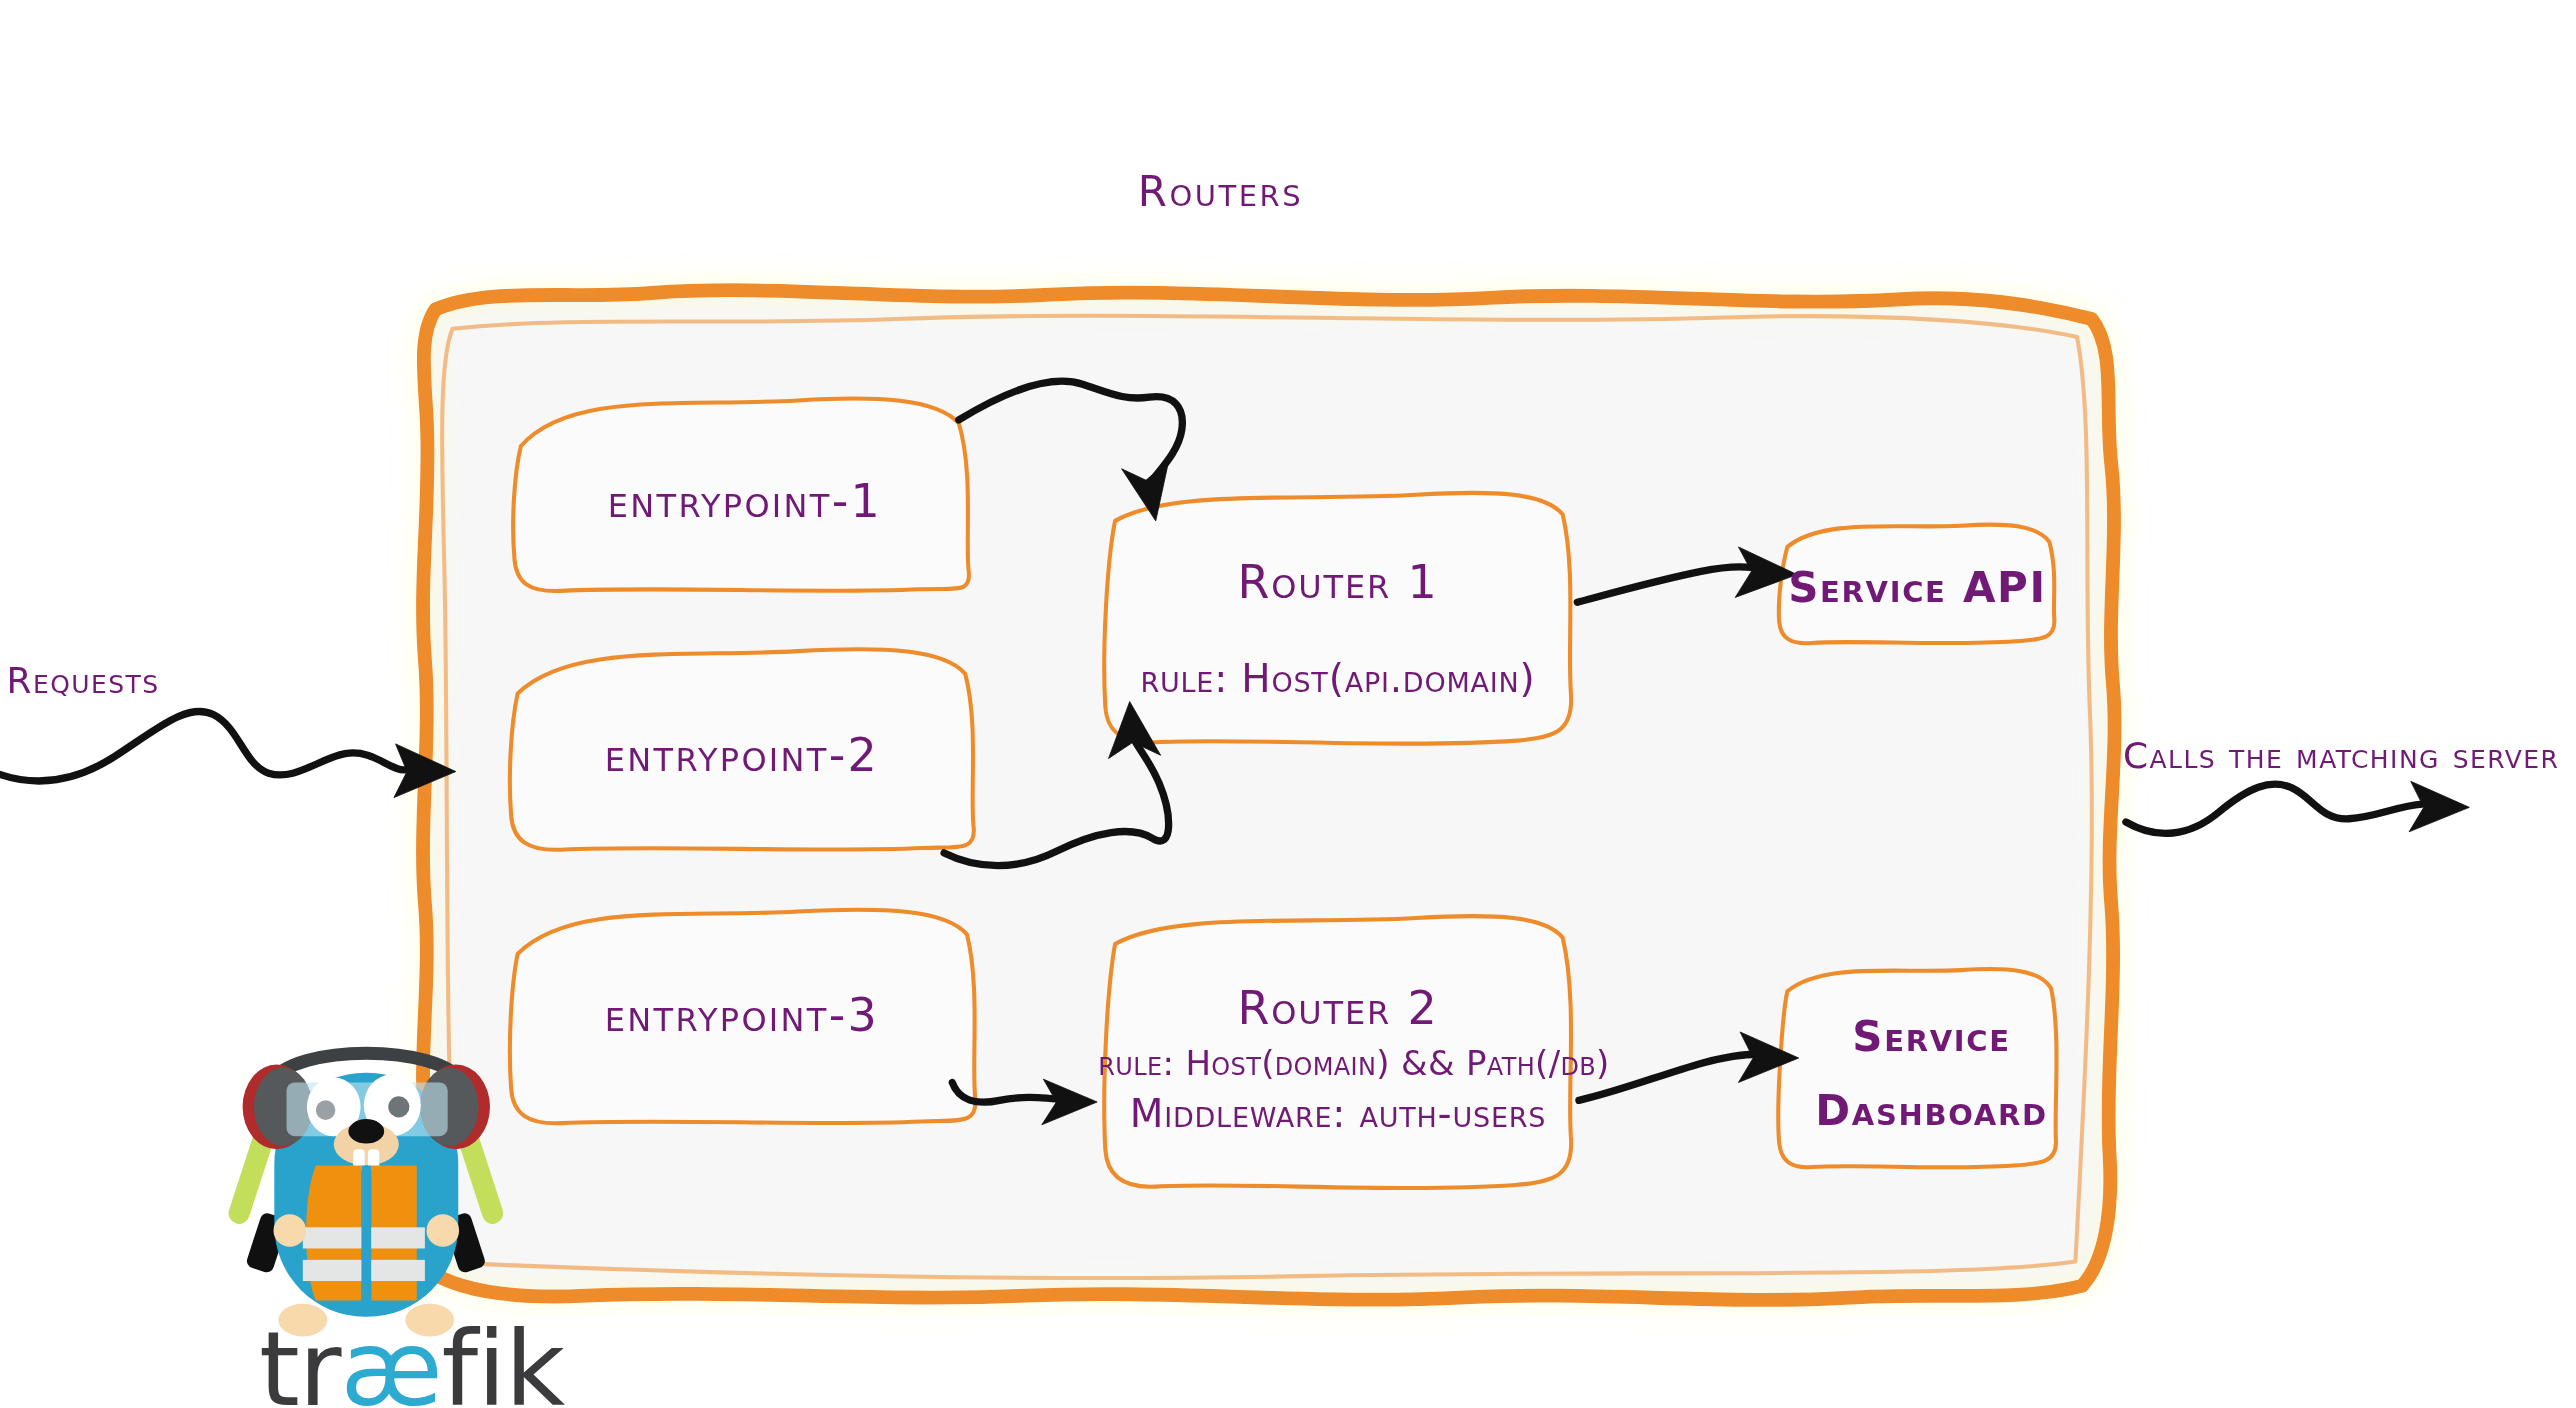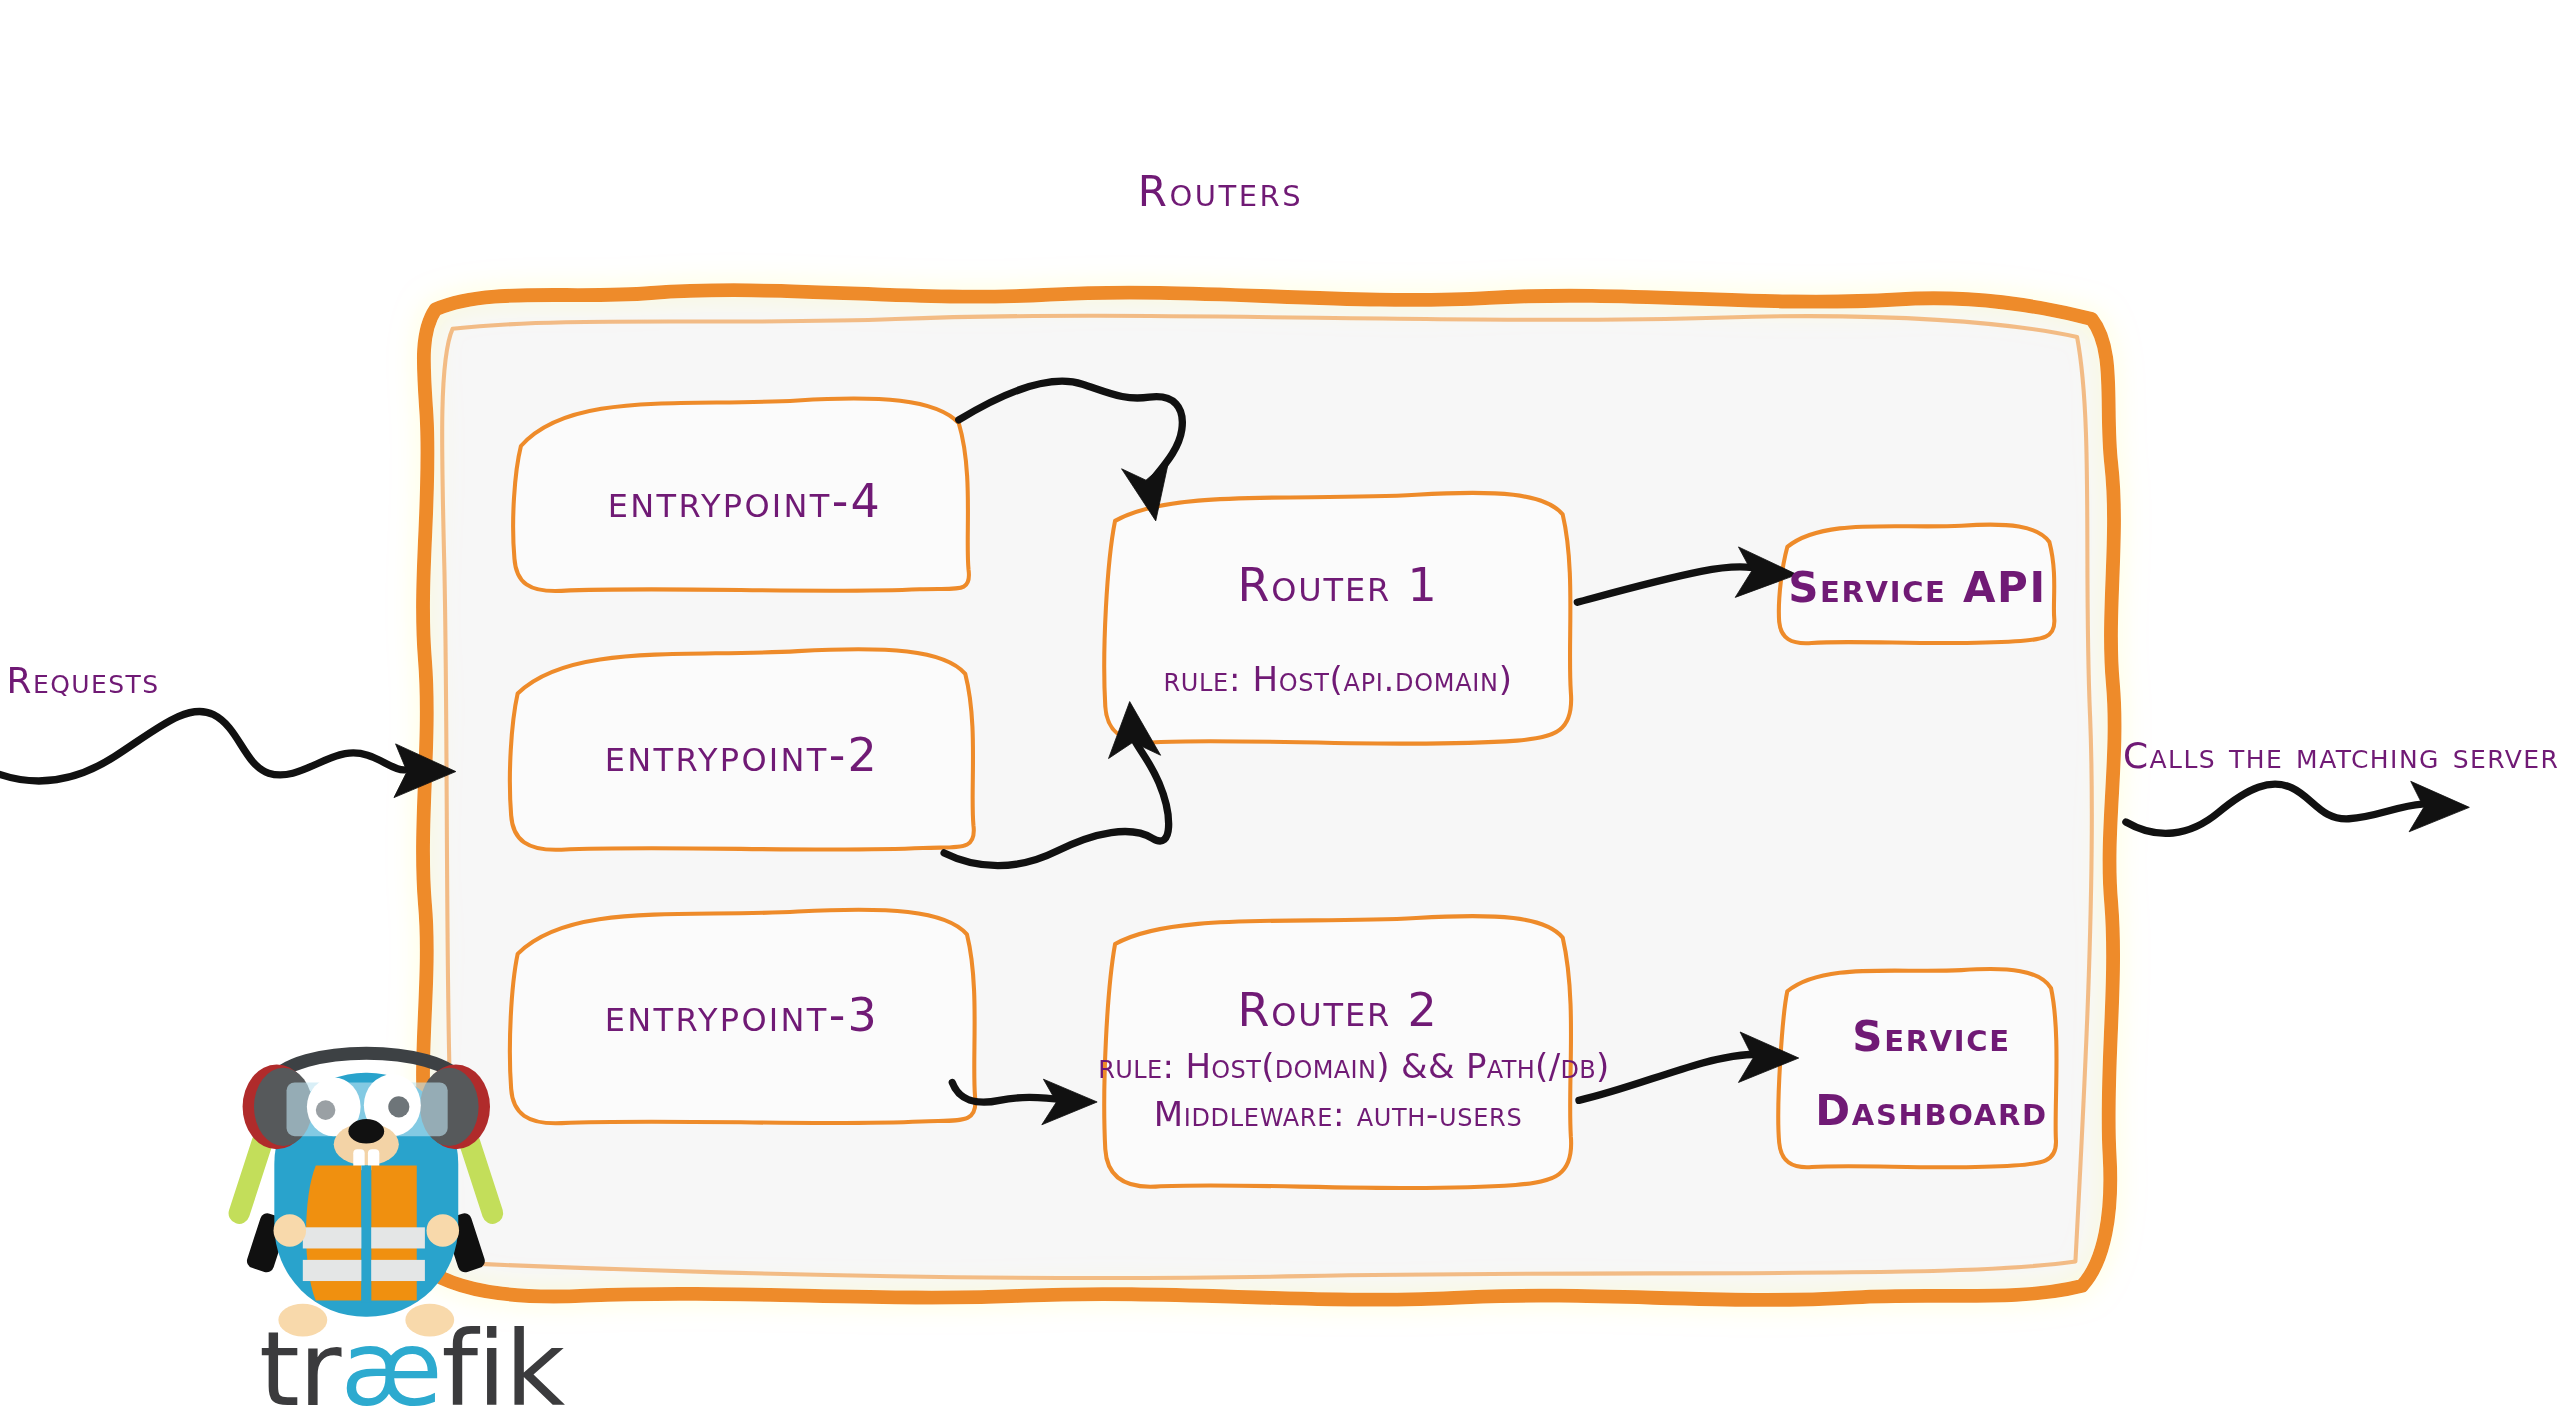--- a/index.html
+++ b/index.html
@@ -44,21 +44,21 @@
     flex-direction: column;
     align-items: center;
     justify-content: center;
     text-align: center;
     pointer-events: auto;
   }
 
   .t-title      { font-size: 42px; letter-spacing: 0.06em; }
   .t-entrypoint { font-size: 46px; letter-spacing: 0.05em; }
   .t-router     { font-size: 46px; letter-spacing: 0.04em; }
-  .t-rule       { font-size: 34px; letter-spacing: 0.02em; }
+  .t-rule       { font-size: 39px; letter-spacing: 0.02em; }
   .t-rule-sm    { font-size: 34px; letter-spacing: 0.01em; margin-left: 32px; }
   .t-service    { font-size: 42px; letter-spacing: 0.04em; font-weight: bold; }
   .t-side       { font-size: 36px; letter-spacing: 0.04em; }
 
   .line-gap-1 { margin-bottom: 47px; }
   .line-gap-2 { margin-bottom: 8.1px; }
 
   
   #traefik-wordmark {
     position: absolute;
@@ -320,21 +320,21 @@
       <circle cx="356" cy="1512" r="20" fill="#f8d9ab"></circle>
       <circle cx="544" cy="1512" r="20" fill="#f8d9ab"></circle>
     </g>
   </svg>
 
   <div class="node-text" style="left:1074px; top:163px; width:293px; height:57px;">
     <span class="hand t-title">Routers</span>
   </div>
 
   <div class="node-text" style="left:521px; top:456px; width:448px; height:90px;">
-    <span class="hand t-entrypoint">entrypoint-4</span>
+    <span class="hand t-entrypoint">entrypoint-1</span>
   </div>
 
   <div class="node-text" style="left:518px; top:710px; width:448px; height:90px;">
     <span class="hand t-entrypoint">entrypoint-2</span>
   </div>
 
   <div class="node-text" style="left:518px; top:970px; width:448px; height:90px;">
     <span class="hand t-entrypoint">entrypoint-3</span>
   </div>
 

